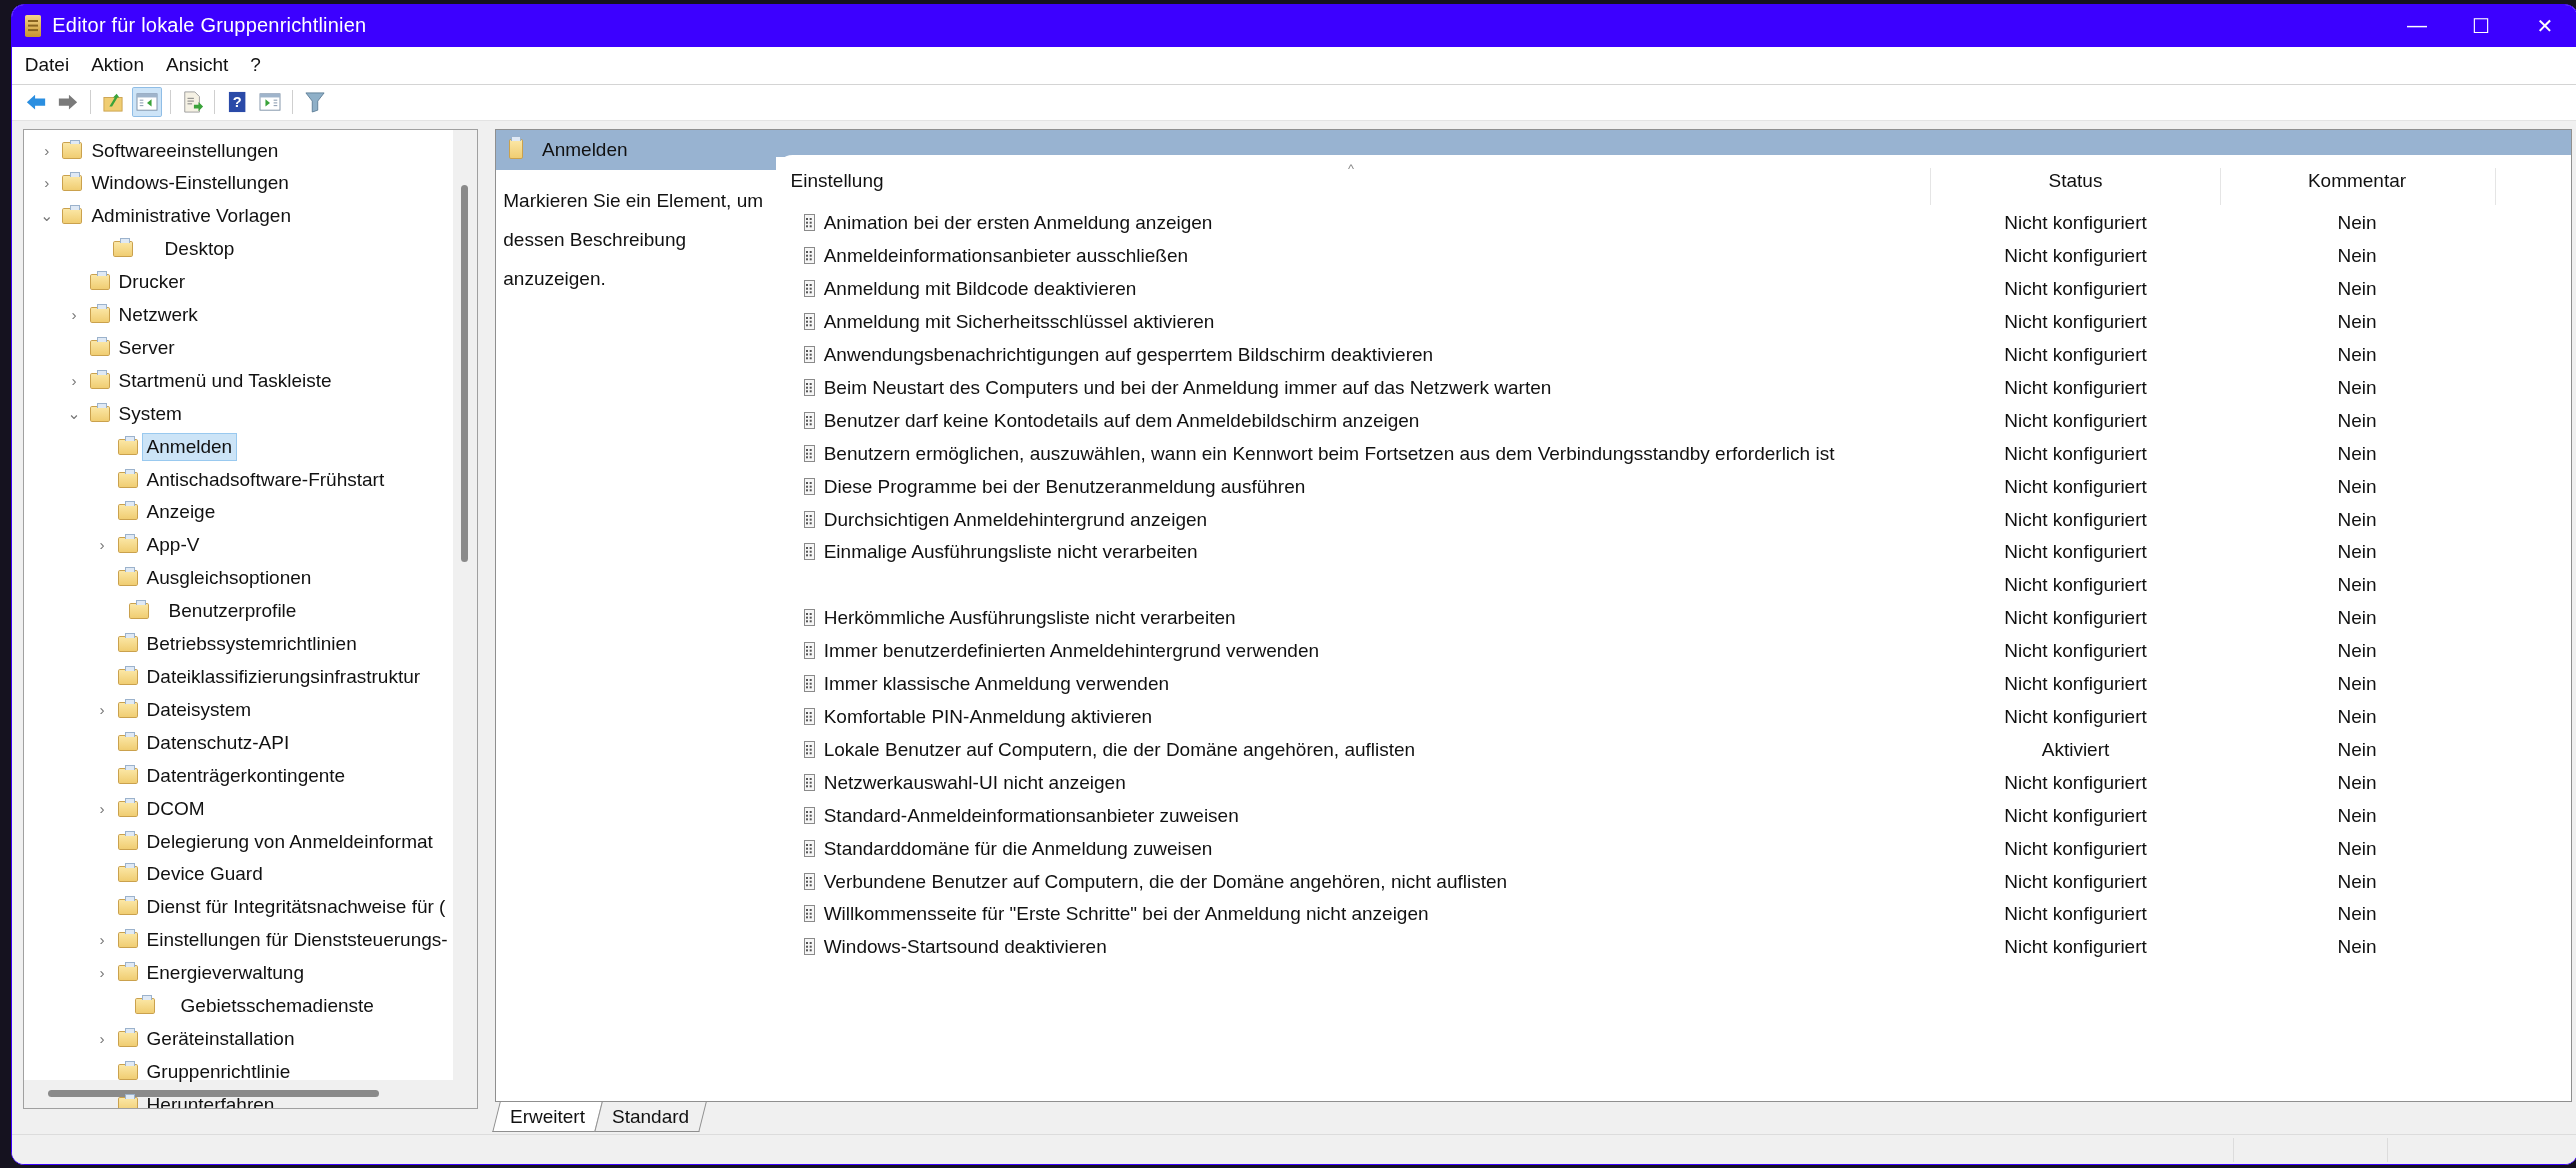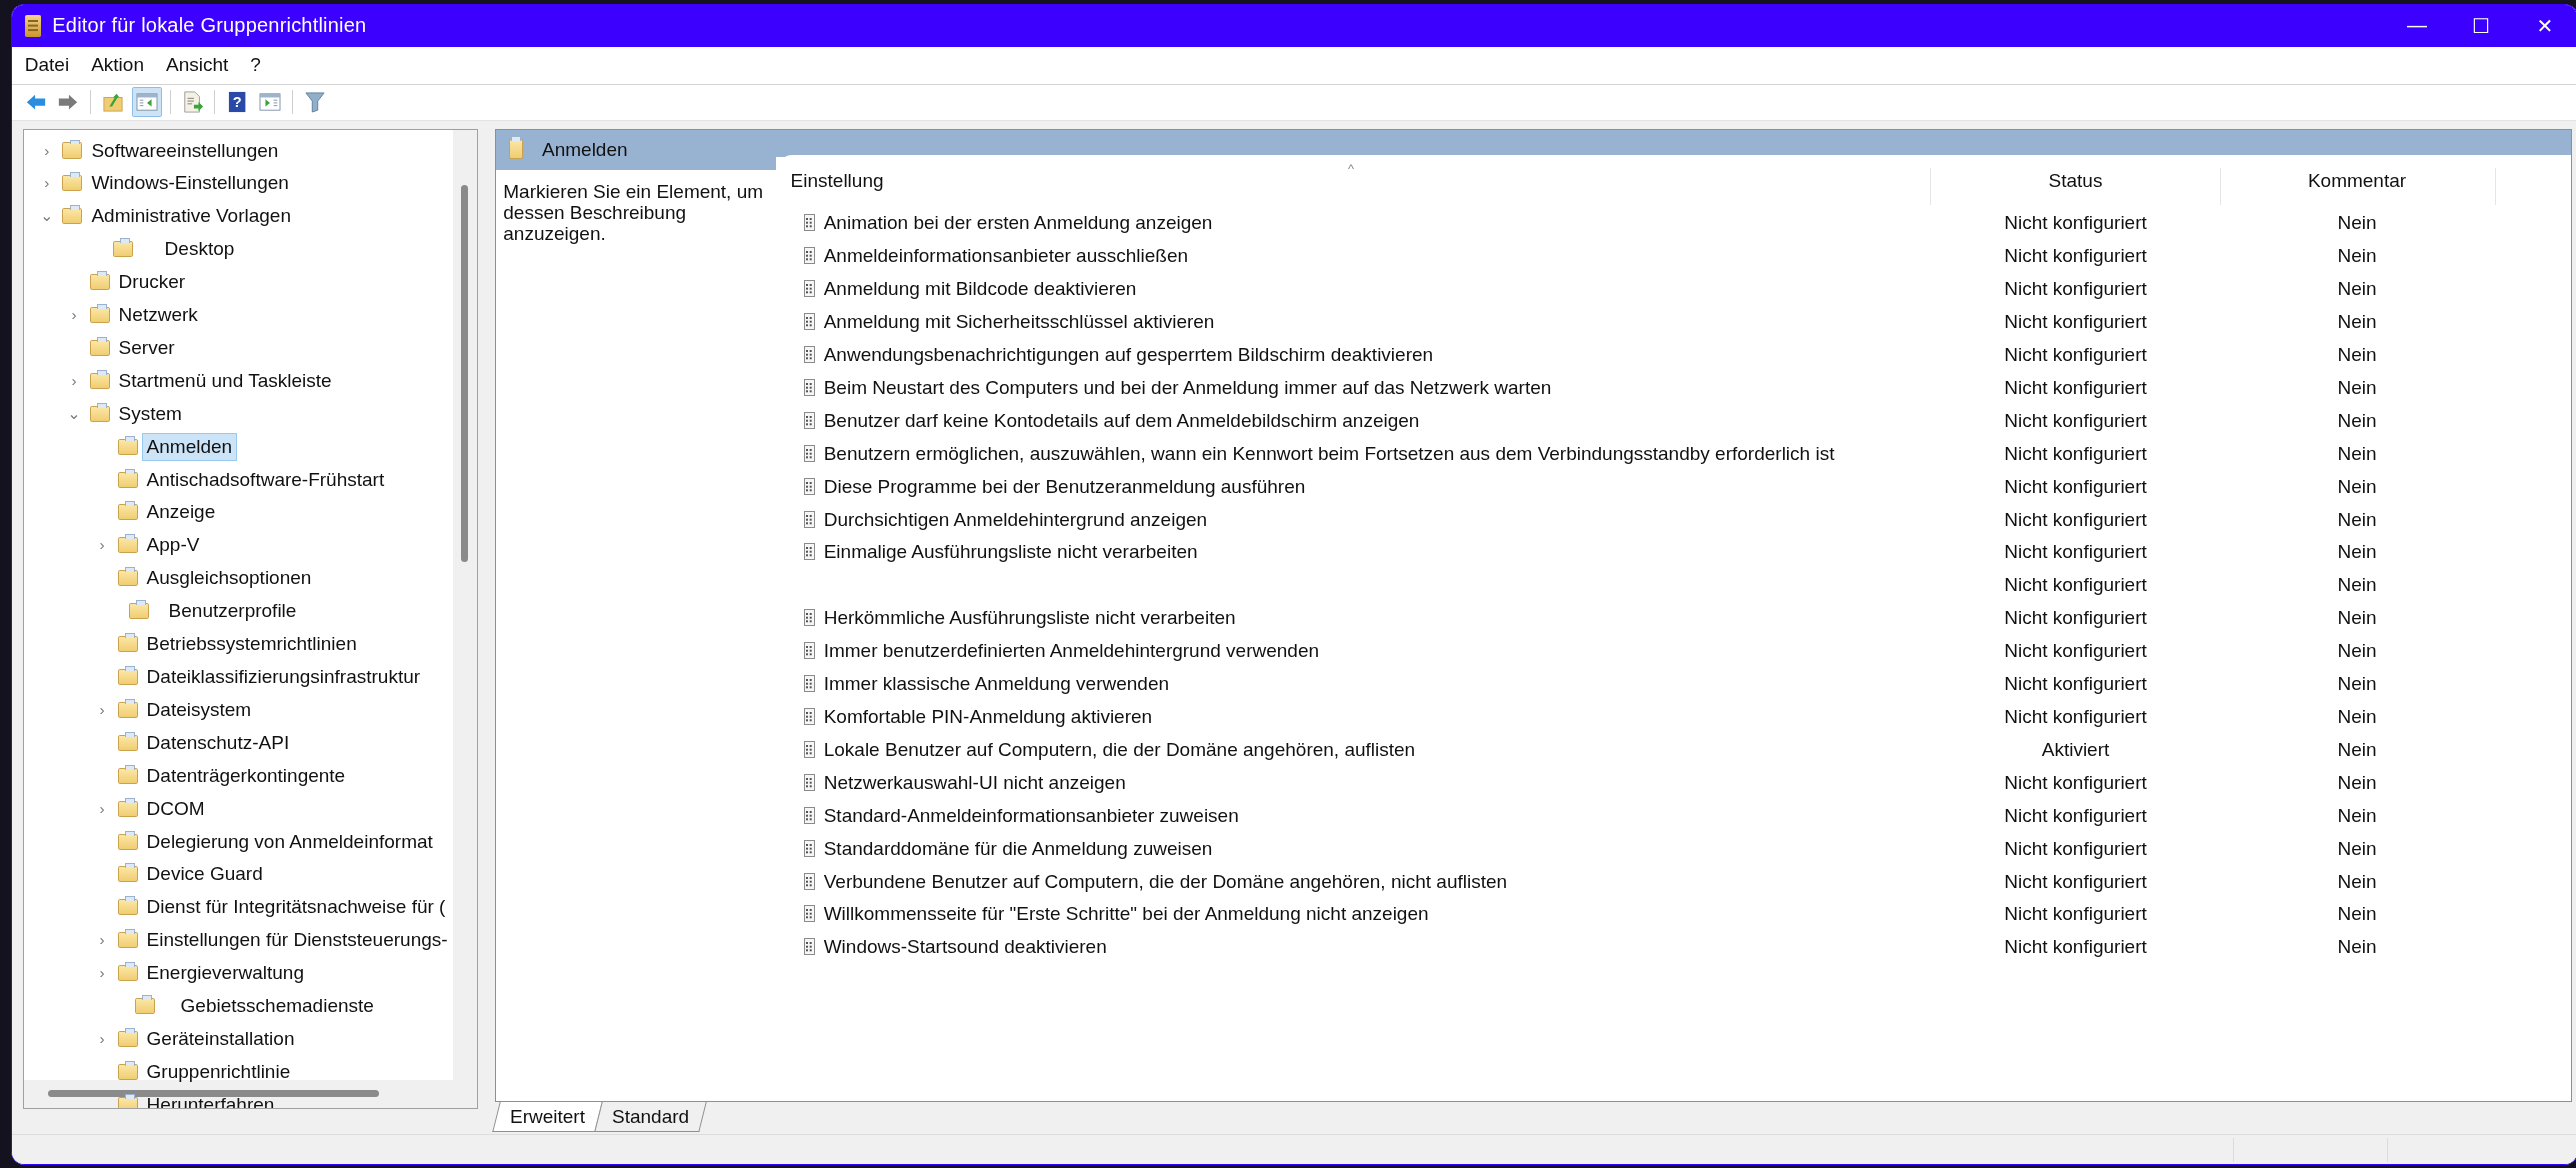--- a/index.html
+++ b/index.html
@@ -26,21 +26,21 @@
   .tree-item{position:absolute;height:31px;display:flex;align-items:center;font-size:19px;color:#111;white-space:nowrap;}
   .chev{width:20px;text-align:center;color:#777;font-size:15.5px;margin-right:5.5px;}
   .folder{width:20px;height:16.5px;background:linear-gradient(#fbe7a6,#f0cd72);border:0.9px solid #caa14d;border-radius:1.8px;margin-right:9.1px;position:relative;box-sizing:border-box;}
   .folder:before{content:"";position:absolute;right:1.8px;top:-3.7px;width:7.3px;height:3.7px;background:#dfe9f5;border:0.9px solid #9bb2cc;border-bottom:none;}
   .tree-item.selected .lbl{background:#cce4f7;outline:0.9px solid #99c9ef;padding:1.8px 3.7px;margin-left:-3.7px;}
   .rightpane{position:absolute;left:483px;top:124px;width:2077px;height:973px;background:#fff;border:0.9px solid #8f8f8f;box-sizing:border-box;overflow:hidden;}
   .rp-header{position:absolute;left:0;top:0;right:0;height:40px;background:#98b3d1;}
   .rp-header .folder{position:absolute;left:12.8px;top:9.1px;width:14.6px;height:20px;}
   .rp-header .hdrtitle{position:absolute;left:46px;top:9.1px;font-size:19px;color:#111;}
   .rp-tabnotch{position:absolute;left:280px;top:25.6px;right:0;height:18.3px;background:#fff;border-top-left-radius:16.5px;}
-  .desc{position:absolute;left:7.3px;top:51px;width:274px;font-size:19px;line-height:21px;color:#111;}
+  .desc{position:absolute;left:7.3px;top:51px;width:274px;font-size:19px;line-height:39px;color:#111;}
   .list{position:absolute;left:280px;top:27.4px;right:0;bottom:0;background:#fff;}
   .colhdr{position:absolute;top:0;height:48px;display:flex;align-items:center;font-size:19px;color:#111;}
   .colsep{position:absolute;top:11px;width:0.9px;height:37px;background:#e5e5e5;}
   .sortarrow{position:absolute;left:572px;top:3.7px;font-size:12.8px;color:#888;}
   .row{position:absolute;left:0;right:0;height:33px;display:flex;align-items:center;font-size:19px;color:#111;}
   .row .c1{position:absolute;left:14.6px;display:flex;align-items:center;white-space:nowrap;padding-left:13px;}
   .row .c2{position:absolute;left:1154px;width:291px;text-align:center;}
   .row .c3{position:absolute;left:1444px;width:274px;text-align:center;}
   .settingicon{width:11px;height:16.5px;border:0.9px solid #8a8a8a;background:#f6f6f6;margin-right:9.1px;position:relative;box-sizing:border-box;}
   .settingicon:before{content:"";position:absolute;left:1.8px;top:2.7px;width:1.8px;height:1.8px;background:#555;box-shadow:0 3.7px 0 #555,0 7.3px 0 #555,3.7px 0 0 #555,3.7px 3.7px 0 #555,3.7px 7.3px 0 #555;}

